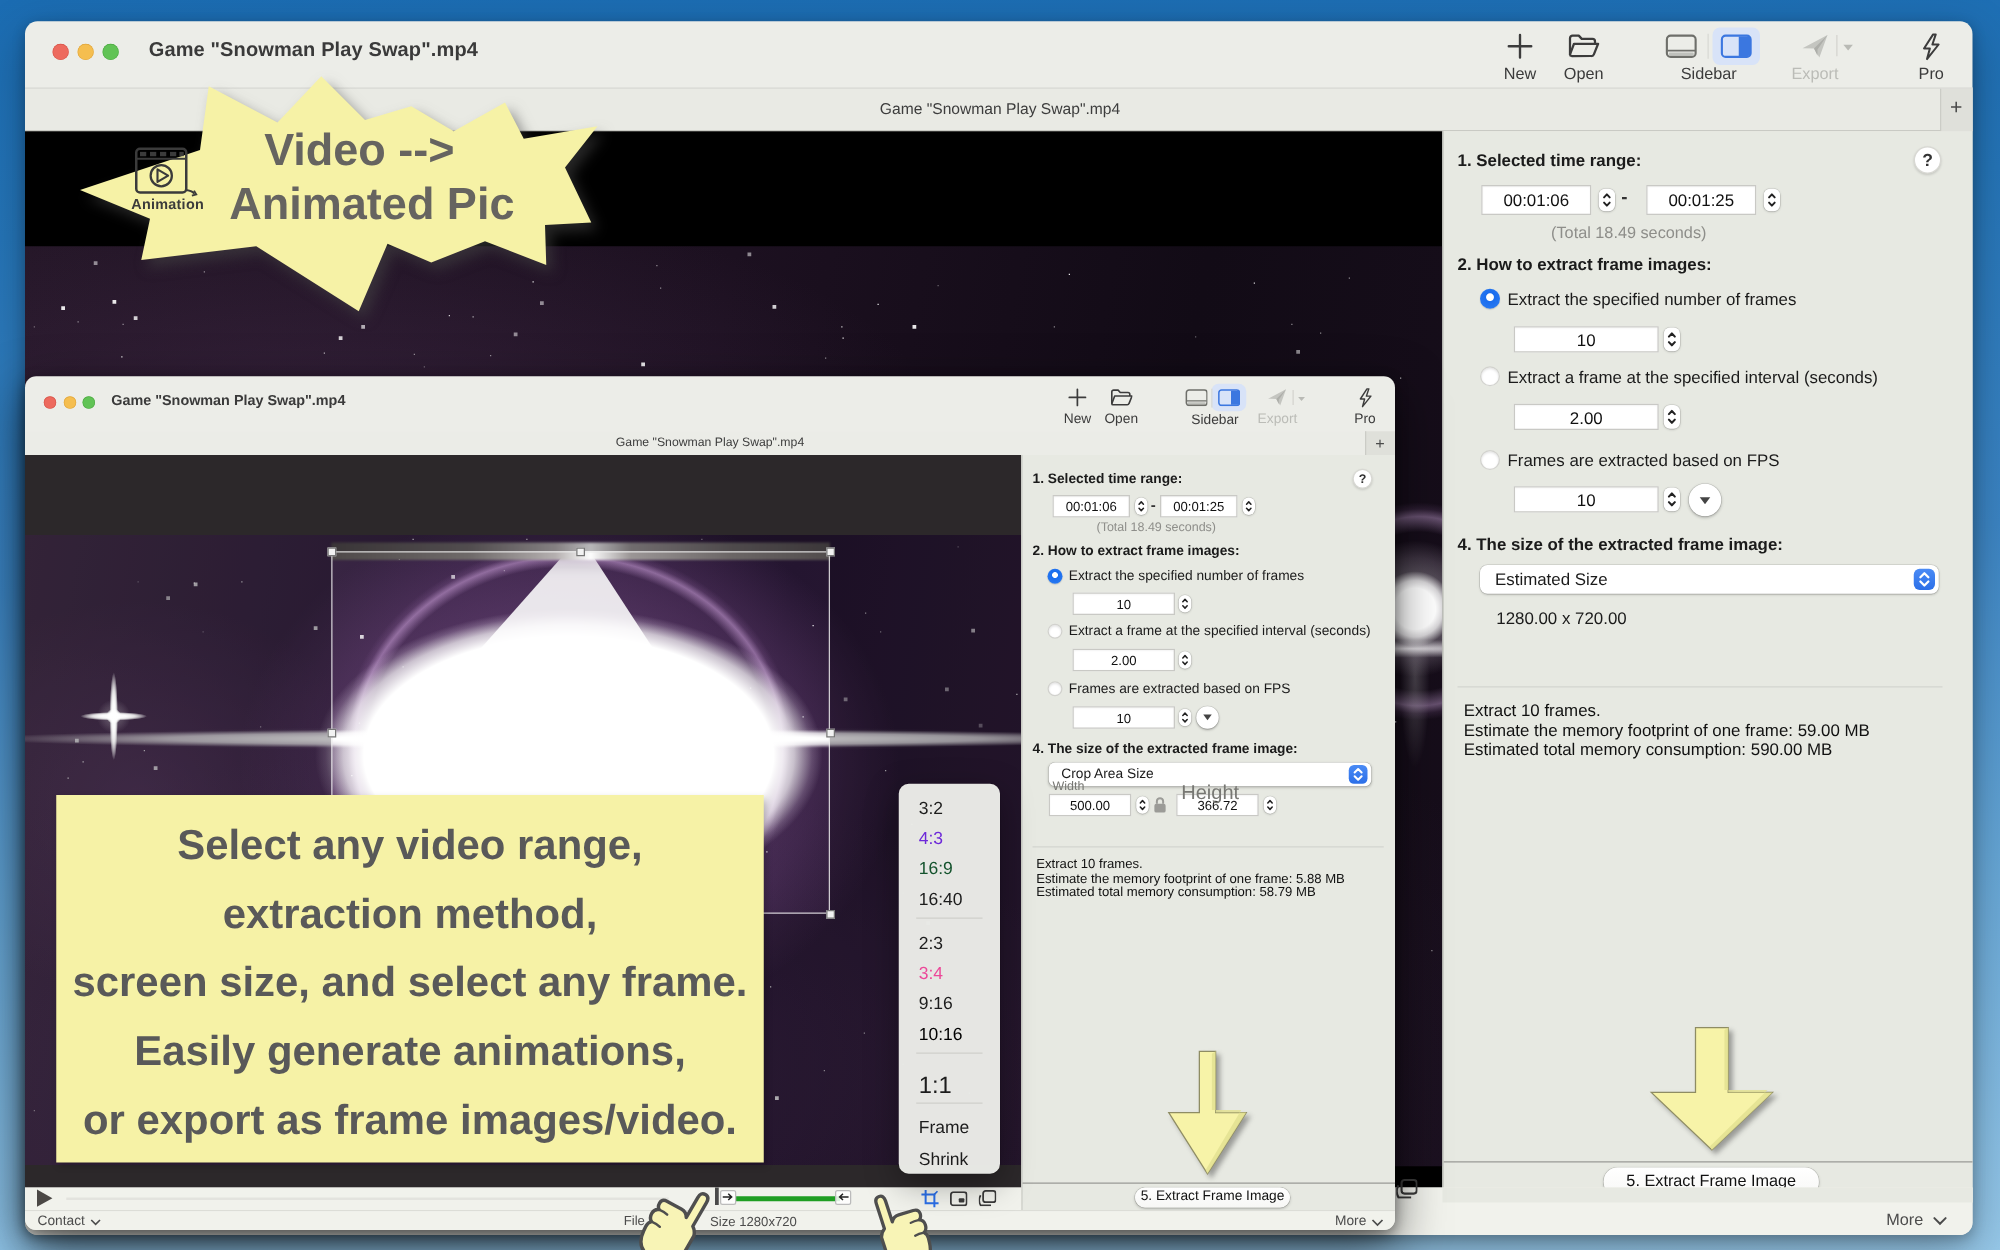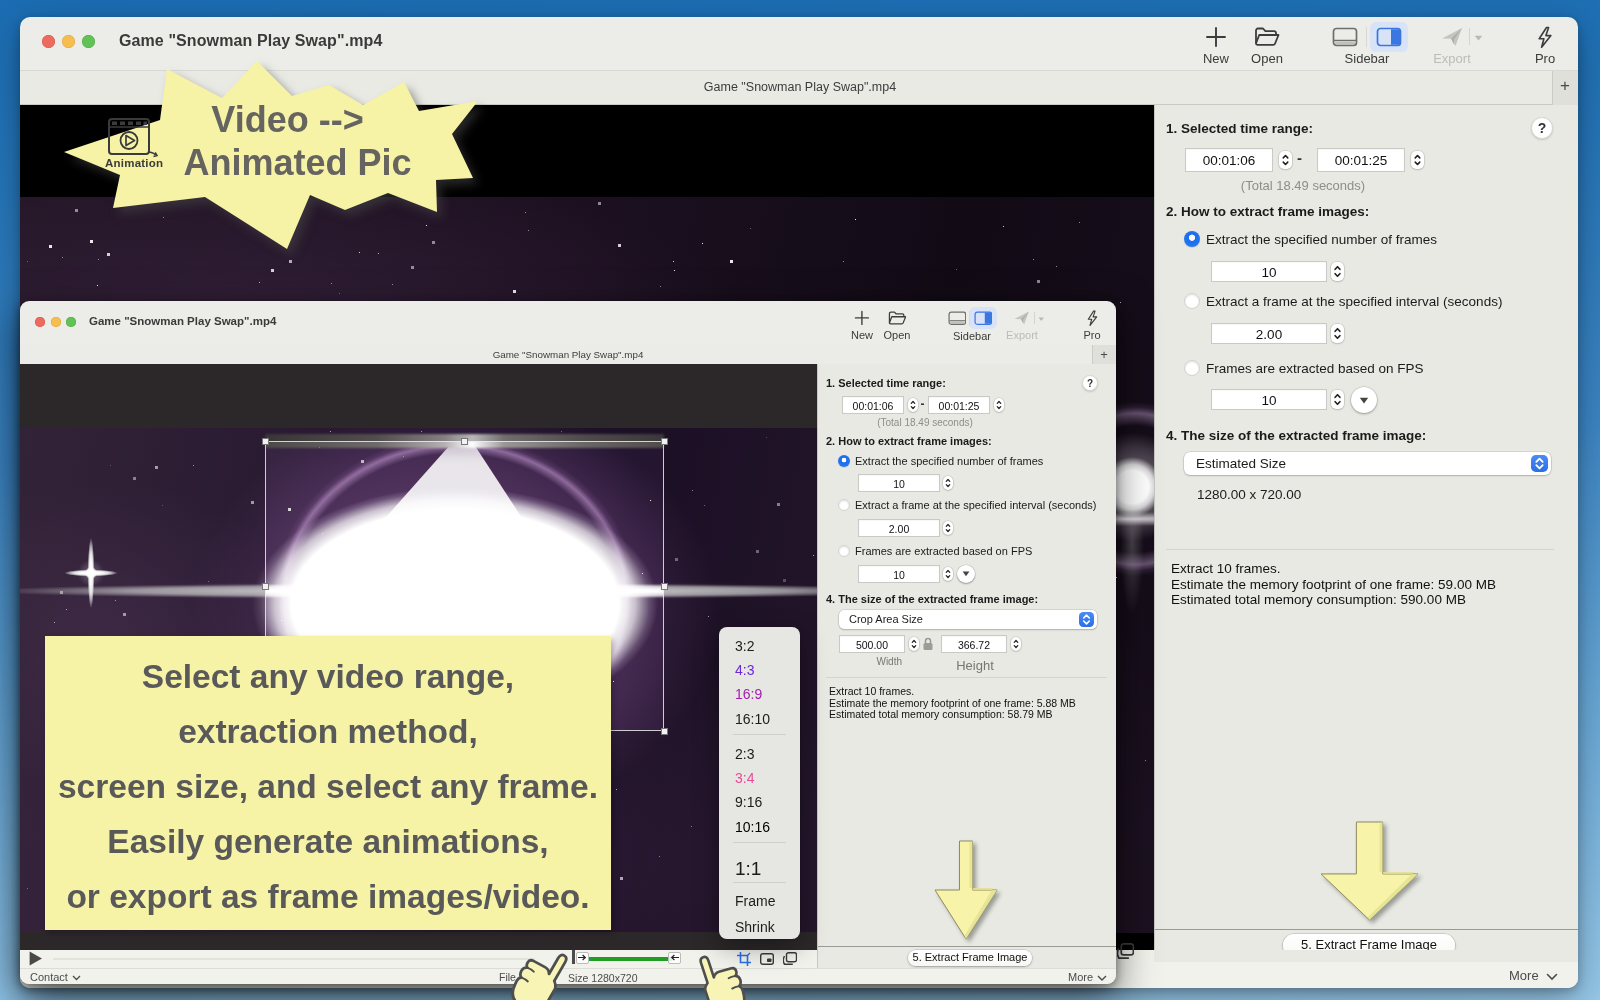--- a/index.html
+++ b/index.html
@@ -303,22 +303,22 @@
     <rect x="1.5" y="6" width="9" height="7" rx="1.5" fill="#9b9b97"></rect>
     <path d="M3.5 6V4a2.5 2.5 0 0 1 5 0v2" fill="none" stroke="#9b9b97" stroke-width="1.6"></path>
   </svg>
 <div class="abs inp" style="left:941px;top:635px;width:66px;height:18px;font-size:10.5px;line-height:18px">366.72</div>
 <div class="abs stp" style="left:1011px;top:637px;width:10px;height:14px">
     <svg width="10" height="14" viewBox="0 0 14 24">
       <path d="M4 9.2 7 6l3 3.2" class="ch"></path>
       <path d="M4 14.8 7 18l3-3.2" class="ch"></path>
     </svg>
   </div>
-<div class="abs" style="left:842px;top:656px;width:60px;text-align:right;font-size:10px;color:#777773">Width</div>
-<div class="abs" style="left:945px;top:658px;width:60px;text-align:center;font-size:13px;color:#777773">Height</div>
+<div class="abs" style="left:842px;top:624px;width:60px;text-align:left;font-size:10px;color:#777773">Width</div>
+<div class="abs" style="left:945px;top:626px;width:60px;font-size:16px;color:#777773">Height</div>
 <div class="abs sep" style="left:826px;top:677px;width:281px"></div>
 <div class="abs" style="left:829px;top:686px;font-size:10.5px;color:#111;line-height:11.5px">Extract 10 frames.<br>Estimate the memory footprint of one frame: 5.88 MB<br>Estimated total memory consumption: 58.79 MB</div>
 <svg class="abs" style="left:929px;top:837px" width="78" height="112" viewBox="-6 -4 78 112">
     <polygon points="24.490000000000002,0 37.51,0 37.51,49.0 62,49.0 31.0,98 0,49.0 24.490000000000002,49.0" fill="#F7F3A8" stroke="#8e8c63" stroke-width="1" style="filter:drop-shadow(3px 3px 2px rgba(60,60,60,.45))"></polygon>
     <polygon points="37.51,0 37.51,49.0 62,49.0 31.0,98 29.5,95 58,47.0 34.51,47.0 34.51,2" fill="#E3E092" opacity=".85"></polygon>
   </svg>
 <div class="abs sep" style="left:818px;top:946px;width:298px;background:#9a9a96"></div>
 <div class="abs btnw" style="left:908px;top:950px;width:124px;height:16px;font-size:11px;line-height:15px;border-radius:8px">5. Extract Frame Image</div>
 <div class="abs" style="left:20px;top:950px;width:797px;height:18px;background:#F1F2EC"></div>
 <svg class="abs" style="left:28px;top:951px" width="15" height="15" viewBox="0 0 14 14">
@@ -354,22 +354,22 @@
   </svg>
 <div class="abs" style="left:499px;top:971px;font-size:10.5px;color:#4c4c4c">File</div>
 <div class="abs" style="left:568px;top:971.5px;font-size:10.5px;color:#4c4c4c">Size 1280x720</div>
 <div class="abs" style="left:1068px;top:971px;font-size:11px;color:#4c4c4c">More</div>
 <svg class="abs" style="left:1097px;top:975px" width="10" height="7" viewBox="0 0 10 7">
     <path d="M1 1l4 4 4-4" fill="none" stroke="#4c4c4c" stroke-width="1.4"></path>
   </svg>
 <div class="abs" style="left:719px;top:627px;width:81px;height:312px;background:rgba(236,237,233,.97);border-radius:8px;box-shadow:0 0 0 .5px rgba(0,0,0,.12),0 8px 26px rgba(0,0,0,.35)"></div>
 <div class="abs" style="left:735px;top:638px;font-size:14px;color:#1c1c1c">3:2</div>
 <div class="abs" style="left:735px;top:662px;font-size:14px;color:#6d28d9">4:3</div>
-<div class="abs" style="left:735px;top:686px;font-size:14px;color:#a21caf">16:9</div>
-<div class="abs" style="left:735px;top:711px;font-size:14px;color:#1c1c1c">16:10</div>
+<div class="abs" style="left:735px;top:686px;font-size:14px;color:#14532d">16:9</div>
+<div class="abs" style="left:735px;top:711px;font-size:14px;color:#1c1c1c">16:40</div>
 <div class="abs" style="left:735px;top:746px;font-size:14px;color:#1c1c1c">2:3</div>
 <div class="abs" style="left:735px;top:770px;font-size:14px;color:#ec4899">3:4</div>
 <div class="abs" style="left:735px;top:794px;font-size:14px;color:#1c1c1c">9:16</div>
 <div class="abs" style="left:735px;top:819px;font-size:14px;color:#000000">10:16</div>
 <div class="abs" style="left:735px;top:858px;font-size:19px;color:#1c1c1c">1:1</div>
 <div class="abs" style="left:735px;top:893px;font-size:14px;color:#1c1c1c">Frame</div>
 <div class="abs" style="left:735px;top:919px;font-size:14px;color:#1c1c1c">Shrink</div>
 <div class="abs" style="left:733px;top:734px;width:53px;height:1px;background:#CFCFCB"></div>
 <div class="abs" style="left:733px;top:842px;width:53px;height:1px;background:#CFCFCB"></div>
 <div class="abs" style="left:733px;top:882px;width:53px;height:1px;background:#CFCFCB"></div>

